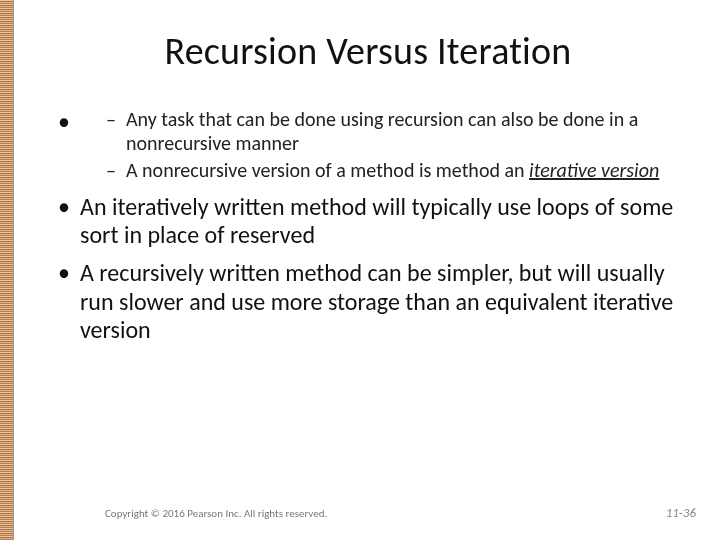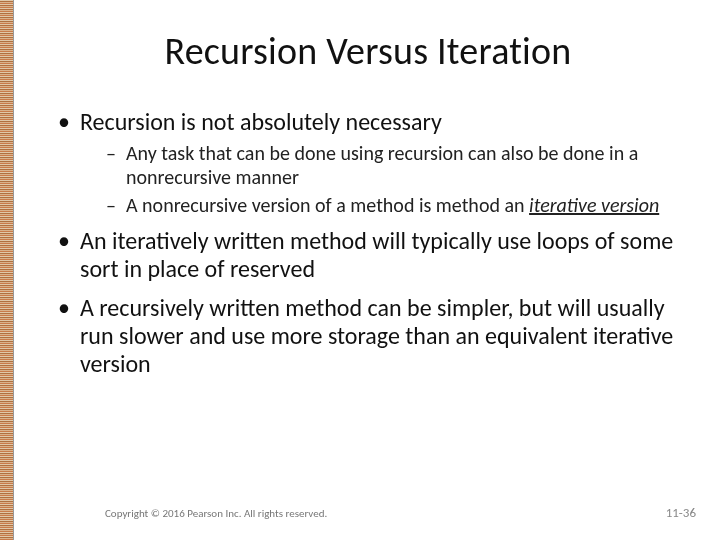--- a/index.html
+++ b/index.html
@@ -89,34 +89,34 @@
     bottom: 20px;
     font-size: 11px;
     color: #777;
   }
   .footer-page {
     position: absolute;
     right: 24px;
     bottom: 20px;
     font-size: 13px;
     color: #888;
+    font-style: italic;
   }
 </style>
 </head>
 <body>
 
 <div class="left-stripe"></div>
 
 <div class="slide">
 
   <h1 class="title">Recursion Versus Iteration</h1>
 
   <ul class="lvl1">
     <li>
-      <span>Recursion is not absolutely necessary</span>
       <ul class="lvl2">
         <li>
           <span>Any task that can be done using recursion can also be done in a nonrecursive manner</span>
         </li>
         <li>
           <span>A nonrecursive version of a method is method an </span><span class="italic">iterative version</span>
         </li>
       </ul>
     </li>
     <li>

